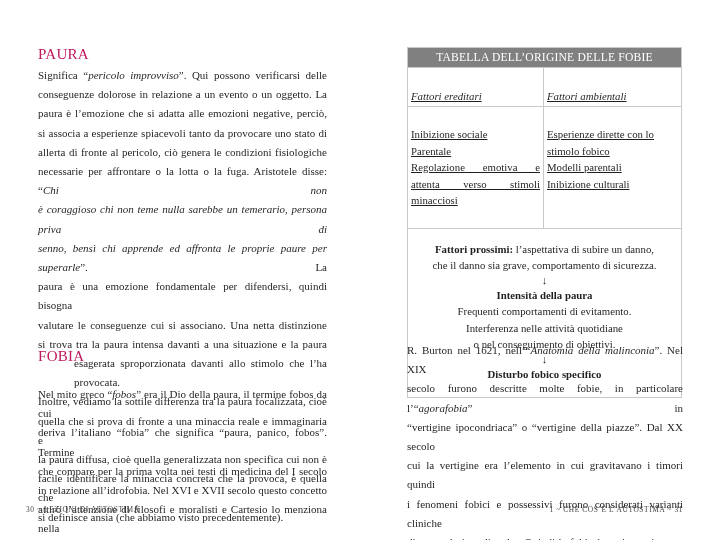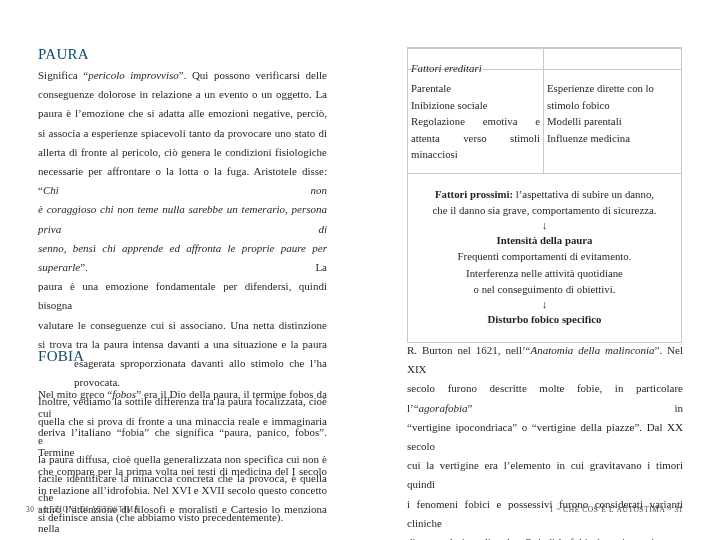--- a/index.html
+++ b/index.html
@@ -1,30 +1,30 @@
 <!DOCTYPE html>
 <html><head>
 <meta charset="utf-8">
 <style>
   html, body { margin:0; padding:0; }
   body { width:720px; height:540px; background:#ffffff; position:relative; overflow:hidden;
          font-family:"Liberation Serif", "DejaVu Serif", serif; color:#231f20; }
   .page { position:absolute; top:0; height:540px; }
   .left { left:0; width:360px; }
   .right { left:360px; width:360px; }
-  .heading { position:absolute; font-size:15px; letter-spacing:0.3px; color:#0c4a6e; font-weight:normal; }
+  .heading { position:absolute; font-size:15px; letter-spacing:0.3px; color:#be185d; font-weight:normal; }
   .para { position:absolute; font-size:11px; line-height:19.2px; text-align:justify; text-align-last:left; }
   .para i { font-style:italic; }
   .footer { position:absolute; top:505px; font-size:7.4px; letter-spacing:0.6px; color:#444; text-transform:uppercase; }
 
   
   .tbl { position:absolute; left:47px; top:47px; width:275px; border:1px solid #c9c9c9; box-sizing:border-box; }
   .tbl-title { background:#808080; color:#fff; text-align:center; font-size:11.6px; letter-spacing:0.2px; height:19px; line-height:19px; }
   .tbl-row { display:flex; border-top:1px solid #c9c9c9; }
-  .tbl-cell { box-sizing:border-box; padding:10px 3px; font-size:10.8px; line-height:16.5px; }
+  .tbl-cell { box-sizing:border-box; padding:19px 3px; font-size:10.8px; line-height:16.5px;text-decoration:underline; }
   .tbl-cell.c1 { width:136px; border-right:1px solid #c9c9c9; text-align:justify; text-align-last:left; }
   .tbl-cell.c2 { flex:1; }
   .tbl-head .tbl-cell { font-style:italic; height:20px; line-height:18px; }
   .flow { border-top:1px solid #c9c9c9; text-align:center; font-size:10.8px; line-height:16.3px; padding:12px 0 14px 0; }
   .flow b { font-weight:bold; }
   .arrow { display:block; height:14px; line-height:14px; font-size:11px; }
 </style>
 </head>
 <body>
 
@@ -57,33 +57,35 @@
       <div style="text-align: justify; text-align-last: justify;">che compare per la prima volta nei testi di medicina del I secolo</div>
       <div style="text-align: justify; text-align-last: justify;">in relazione all’idrofobia. Nel XVI e XVII secolo questo concetto</div>
       <div style="text-align: justify; text-align-last: justify;">attirò l’attenzione di filosofi e moralisti e Cartesio lo menziona nella</div>
     </div>
 
   <div class="footer" style="left:26px;">30 ~ LEZIONI DI AUTOSTIMA</div>
 </div>
 
 <div class="page right">
   <div class="tbl">
+    <div class="tbl-title">TABELLA DELL’ORIGINE DELLE FOBIE</div>
     <div class="tbl-row tbl-head">
       <div class="tbl-cell c1">Fattori ereditari</div>
+      <div class="tbl-cell c2">Fattori ambientali</div>
     </div>
     <div class="tbl-row">
       <div class="tbl-cell c1">
+        <div>Inibizione sociale</div>
         <div>Parentale</div>
-        <div>Inibizione sociale</div>
         <div>Regolazione emotiva e attenta verso stimoli minacciosi</div>
       </div>
       <div class="tbl-cell c2">
         <div>Esperienze dirette con lo stimolo fobico</div>
         <div>Modelli parentali</div>
-        <div>Influenze medicina</div>
+        <div>Inibizione culturali</div>
       </div>
     </div>
     <div class="flow">
       <div><b>Fattori prossimi:</b><span> l’aspettativa di subire un danno,</span></div>
       <div>che il danno sia grave, comportamento di sicurezza.</div>
       <span class="arrow">↓</span>
       <div><b>Intensità della paura</b></div>
       <div>Frequenti comportamenti di evitamento.</div>
       <div>Interferenza nelle attività quotidiane</div>
       <div>o nel conseguimento di obiettivi.</div>

